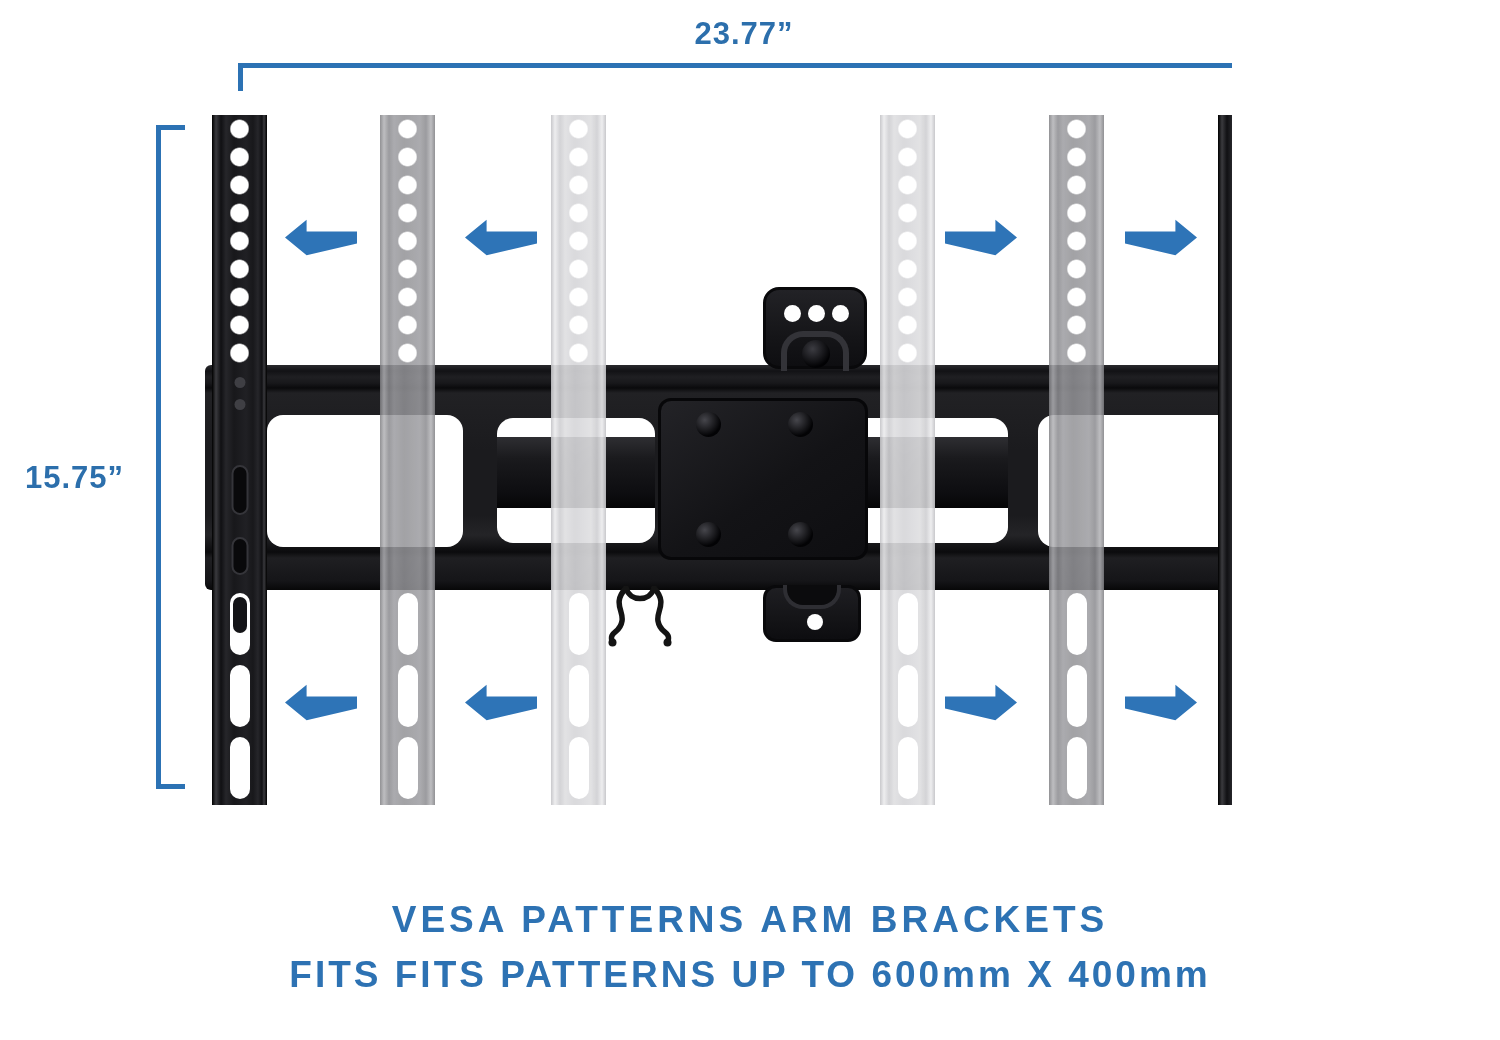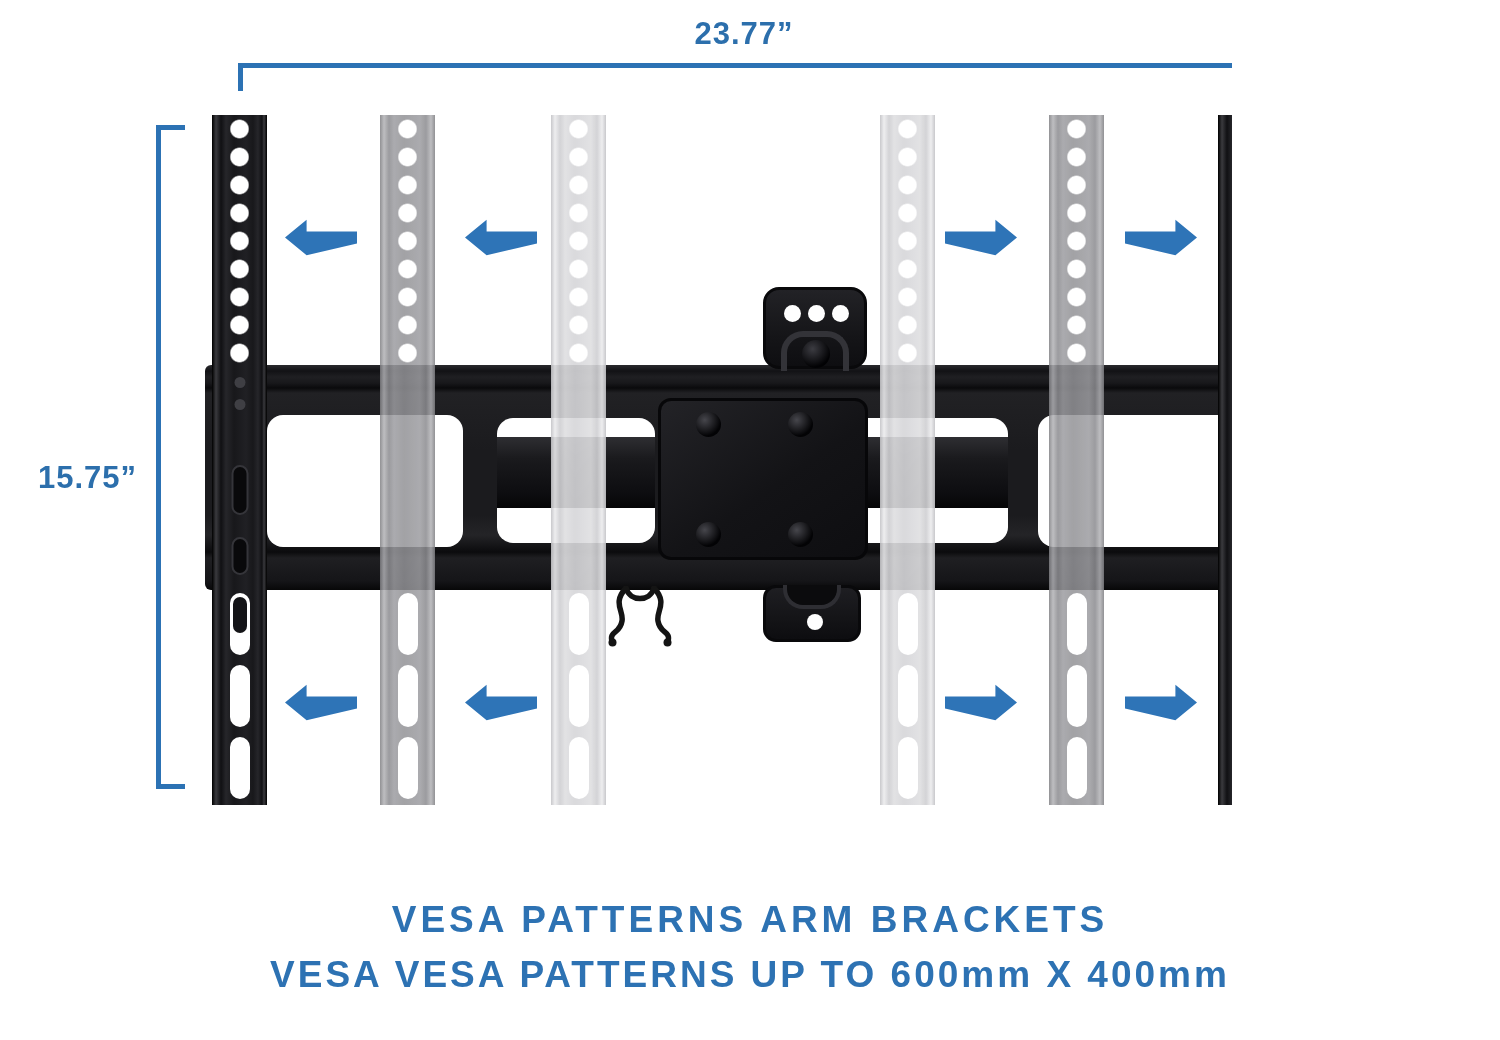--- a/index.html
+++ b/index.html
@@ -16,21 +16,21 @@
   .dim-top-tick-r { left:1245px; top:63px; width:5px; height:28px; }
   .dim-left-line  { left:156px; top:125px; width:5px; height:664px; }
   .dim-left-tick-t{ left:156px; top:125px; width:29px; height:5px; }
   .dim-left-tick-b{ left:156px; top:784px; width:29px; height:5px; }
 
   .dim-label {
     position:absolute; color:#2C6FAC; font-weight:bold; z-index:7;
     font-size:31px; letter-spacing:1px; text-align:center;
   }
   .width-label  { left:238px; top:16px; width:1012px; }
-  .height-label { left:25px; top:460px; width:125px; }
+  .height-label { left:12px; top:460px; width:125px; }
 
   
   .bracket { position:absolute; top:115px; width:55px; height:690px; z-index:4; }
   .bracket.solid-black { background:
     linear-gradient(90deg,#000 0,#3a3a3e 4px,#101013 9px,#26262a 14px,#18181b 22px,#202024 34px,#18181b 41px,#26262a 46px,#101013 50px,#3a3a3e 52px,#000 55px); }
   .bracket.ghost-dark { opacity:.85; background:
     linear-gradient(90deg,#7e7e82 0,#b2b2b6 4px,#8b8b8f 9px,#9d9da1 14px,#929296 24px,#9d9da1 40px,#8b8b8f 46px,#b2b2b6 51px,#7e7e82 55px); }
   .bracket.ghost-light { opacity:.9; background:
     linear-gradient(90deg,#c3c3c6 0,#ececee 4px,#cfcfd2 9px,#dfdfe1 14px,#d6d6d9 24px,#dfdfe1 40px,#cfcfd2 46px,#ececee 51px,#c3c3c6 55px); }
   .b1 { left:212px; }  .b2 { left:380px; }  .b3 { left:551px; }
@@ -270,15 +270,15 @@
   <div class="arrow left  a-tl-o"></div>
   <div class="arrow left  a-tl-i"></div>
   <div class="arrow right a-tr-i"></div>
   <div class="arrow right a-tr-o"></div>
   <div class="arrow left  a-bl-o"></div>
   <div class="arrow left  a-bl-i"></div>
   <div class="arrow right a-br-i"></div>
   <div class="arrow right a-br-o"></div>
 
   <div class="caption-line caption-1">VESA PATTERNS ARM BRACKETS</div>
-  <div class="caption-line caption-2">VESA VESA PATTERNS UP TO 600mm X 400mm</div>
+  <div class="caption-line caption-2">FITS FITS PATTERNS UP TO 600mm X 400mm</div>
 
 </div>
 
 </body></html>

